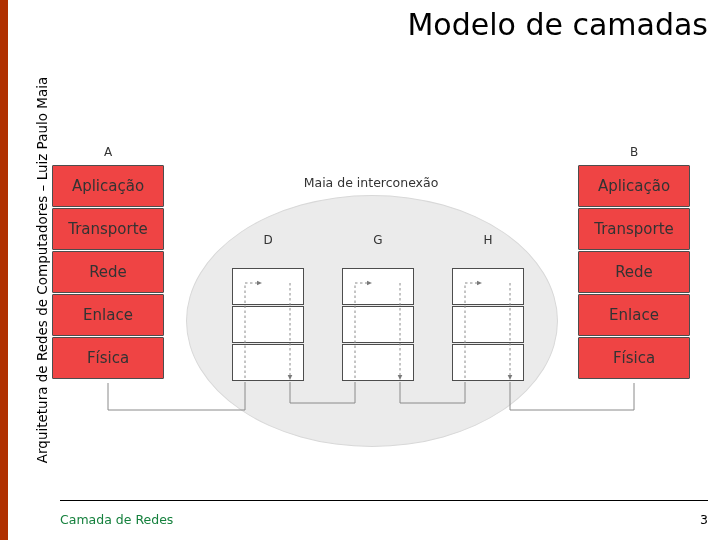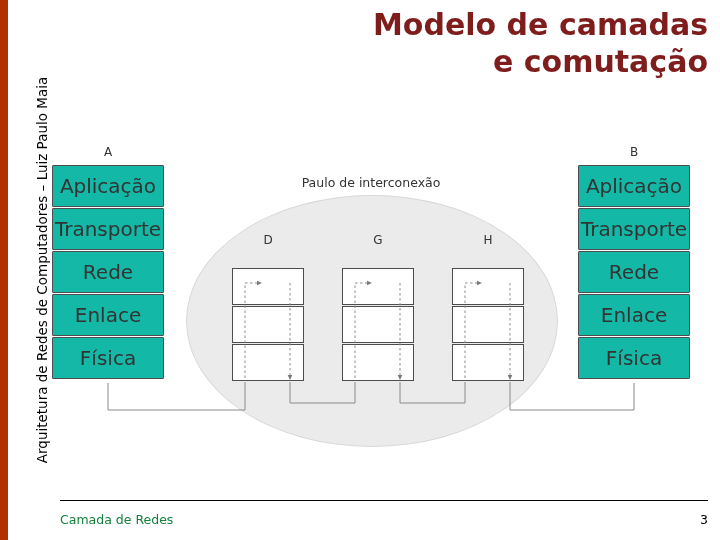--- a/index.html
+++ b/index.html
@@ -50,22 +50,22 @@
   }
 
   
   .title {
     position: absolute;
     left: 230px;
     top: 6px;
     width: 478px;
     text-align: right;
     font-size: 30px;
-    font-weight: bold;
-    color: #7f1d1d;
+    font-weight: normal;
+    color: #000000;
     line-height: 1.24;
     letter-spacing: 0px;
   }
 
   
   .diagram {
     position: absolute;
     left: 60px;
     top: 120px;
     width: 650px;
@@ -85,23 +85,23 @@
 
   .stack {
     position: absolute;
     width: 112px;
   }
   .stack .layer {
     box-sizing: border-box;
     width: 112px;
     height: 42px;
     border: 1px solid #4d4d4d;
-    background: #14b8a6;
-    color: #333333;
-    font-size: 20px;
+    background: #ef4444;
+    color: #333333;
+    font-size: 15px;
     display: flex;
     align-items: center;
     justify-content: center;
     margin-top: 1px;
     border-radius: 1px;
   }
   .stack .layer:first-child { margin-top: 0; }
 
   .stack-label {
     position: absolute;
@@ -181,28 +181,27 @@
 <div id="slide">
 
   <div class="left-bar"></div>
 
   <div class="side-text-wrap">
     <div class="side-text">Arquitetura de Redes de Computadores – Luiz Paulo Maia</div>
   </div>
 
   <div class="title">
     <div>Modelo de camadas</div>
-    <div>e comutação</div>
   </div>
 
   <div class="diagram">
 
     <div class="ellipse"></div>
 
-    <div class="net-label" style="left:211px; top:55px;">Paulo de interconexão</div>
+    <div class="net-label" style="left:211px; top:55px;">Maia de interconexão</div>
 
     <div class="stack-label" style="left:-8px; top:25px;">A</div>
     <div class="stack" style="left:-8px; top:45px;">
       <div class="layer">Aplicação</div>
       <div class="layer">Transporte</div>
       <div class="layer">Rede</div>
       <div class="layer">Enlace</div>
       <div class="layer">Física</div>
     </div>
 

